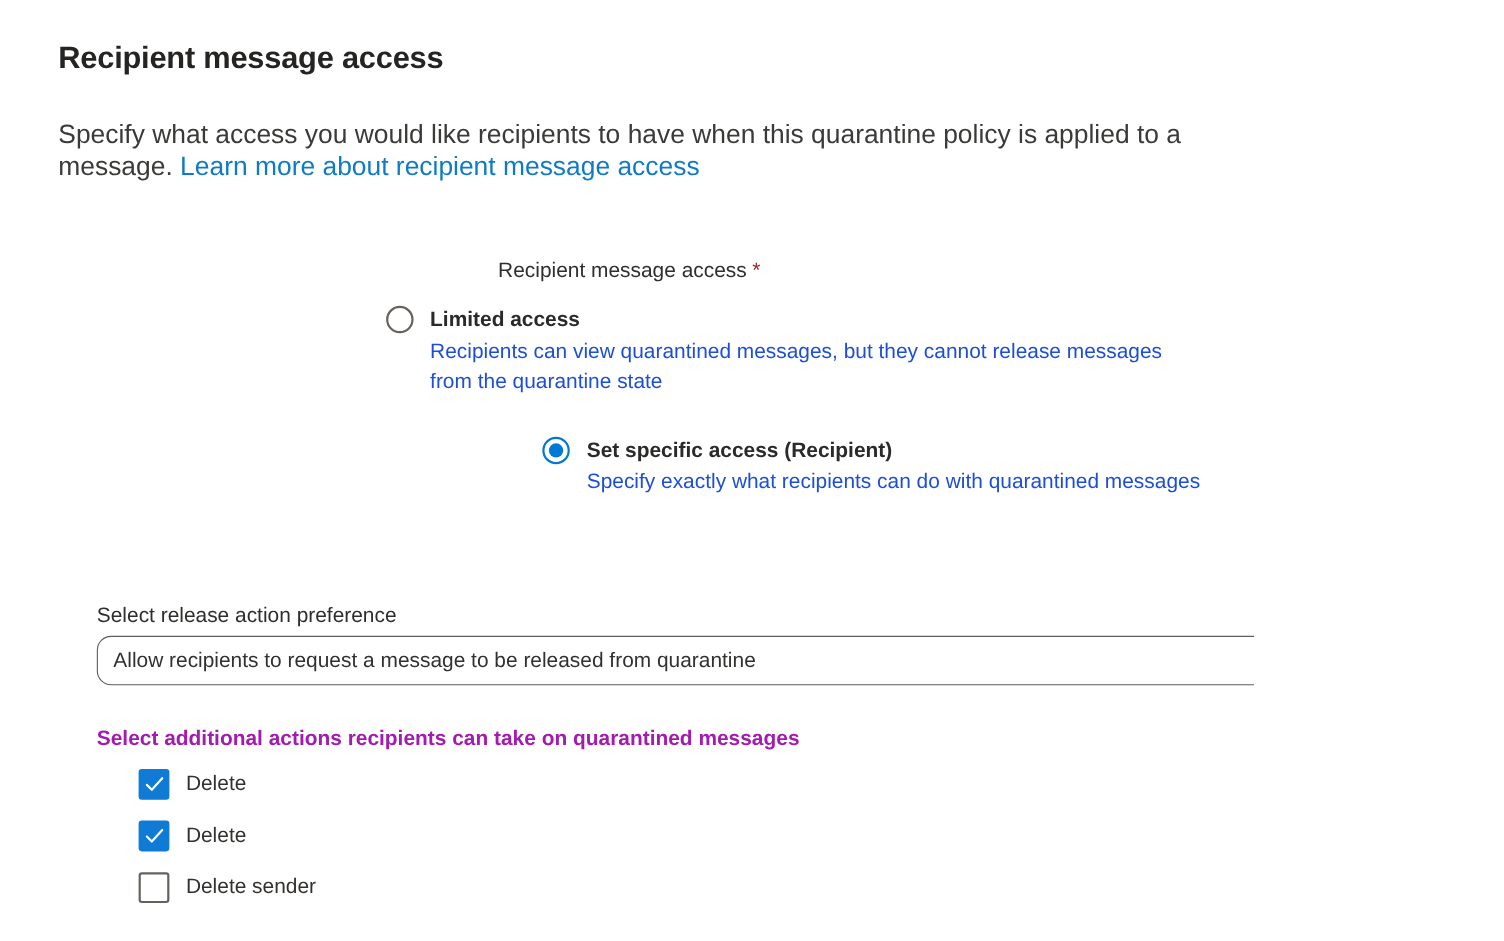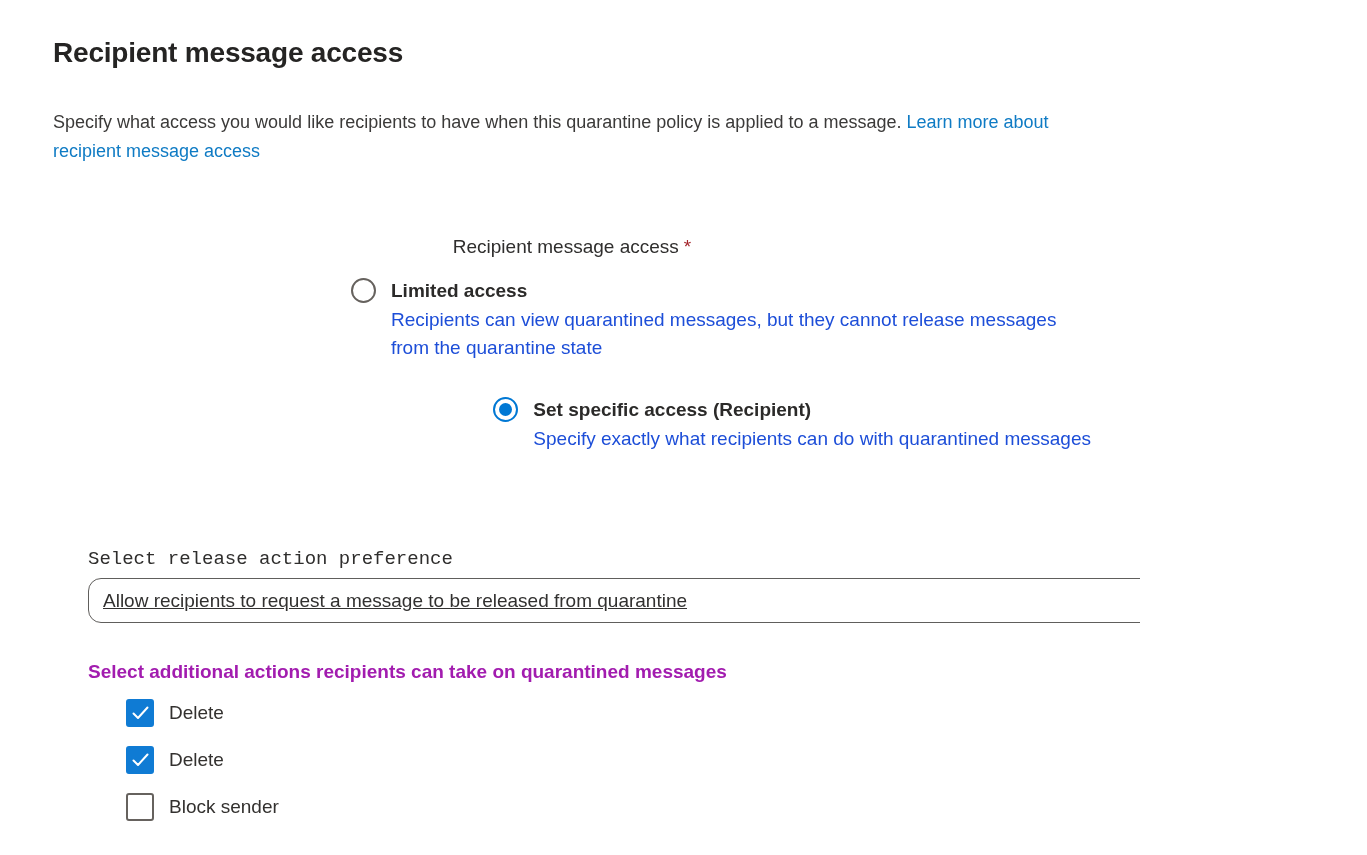--- a/index.html
+++ b/index.html
@@ -22,21 +22,21 @@
   }
   .page-title {
     font-size: 28px;
     line-height: 34px;
     font-weight: 700;
     color: #252423;
     margin: 0 0 38px 0;
     letter-spacing: -0.2px;
   }
   .desc {
-    font-size: 18px;
+    font-size: 24px;
     line-height: 29px;
     color: #3b3a39;
     max-width: 1266px;
     margin: 16px 0 66px 0;
   }
   .desc a {
     color: #0f7bc4;
     text-decoration: none;
     cursor: pointer;
   }
@@ -94,35 +94,33 @@
   }
   .advanced {
     margin-left: 35px;
     margin-top: 92px;
   }
   .field-label {
     font-size: 19px;
     line-height: 29px;
     color: #2f2e2d;
     margin: 0 0 4px 0;
-    font-family: Liberation Mono, monospace;
   }
   .dropdown {
     width: 1230px;
     height: 45px;
     box-sizing: border-box;
     border: 1px solid #605e5c;
     border-radius: 13px;
     background: #ffffff;
     display: flex;
     align-items: center;
     justify-content: space-between;
     padding: 0 18px 0 14px;
     cursor: pointer;
-    text-decoration: underline;
   }
   .dropdown-value {
     font-size: 19px;
     color: #323130;
     white-space: nowrap;
     overflow: hidden;
     text-overflow: ellipsis;
   }
   .chevron {
     flex: none;
@@ -230,20 +228,20 @@
               <path d="M1.5 7.5 L6 12 L15.5 1.5" stroke="#ffffff" stroke-width="2" fill="none" stroke-linecap="round" stroke-linejoin="round"></path>
             </svg>
           </span>
           <span class="check-label">Delete</span>
         </div>
 
         <div class="check-row">
           <span class="checkbox">
             
           </span>
-          <span class="check-label">Block sender</span>
+          <span class="check-label">Delete sender</span>
         </div>
 
       </div>
     </div>
 
   </div>
 </div>
 
 </body></html>

